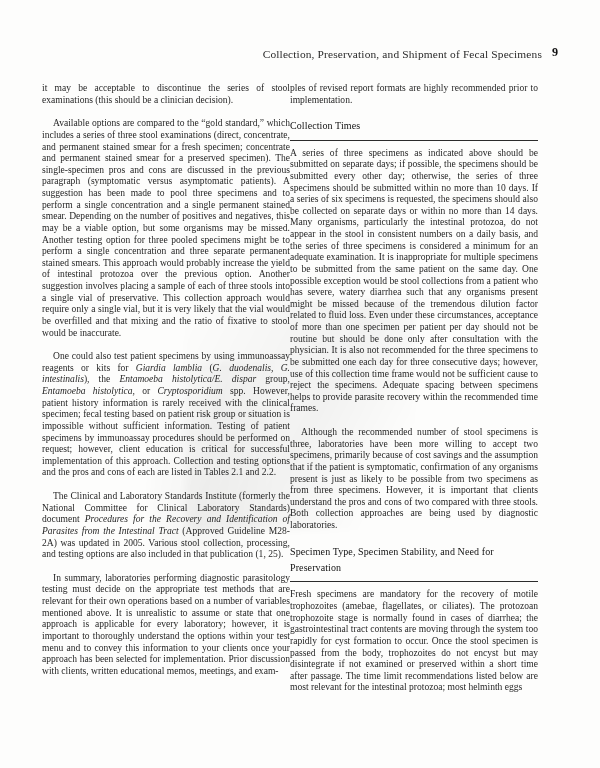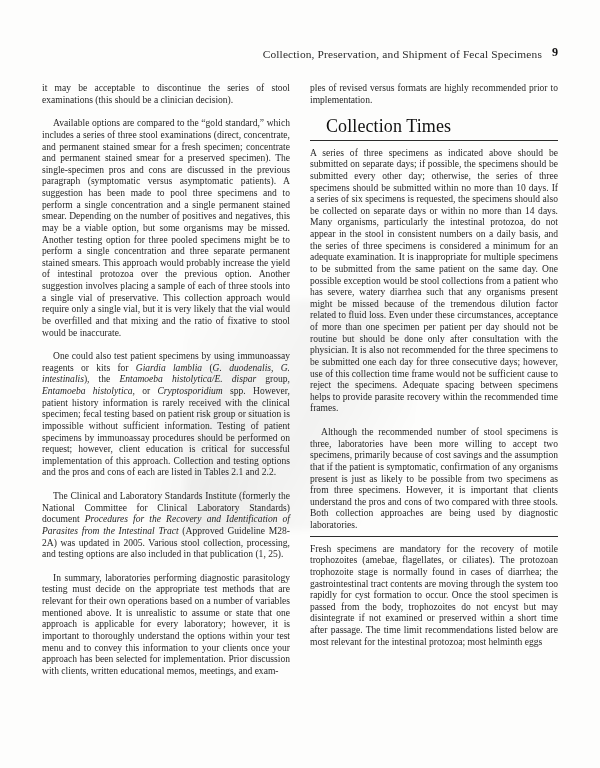--- a/index.html
+++ b/index.html
@@ -77,21 +77,20 @@
   }
 
   
   .columns {
     position: absolute;
     top: 82px;
     left: 42px;
     width: 516px;
     height: 640px;
     display: flex;
-    gap: 20px;
   }
   .column {
     width: 248px;
     flex: 0 0 248px;
   }
 
   p.para {
     margin: 0;
     font-size: 9.55px;
     line-height: 11.62px;
@@ -105,22 +104,22 @@
   }
   p.para + p.para {
     margin-top: 12px;
   }
 
   i, .it {
   }
 
   
   .section-head {
-    margin: 13px 0 0 16px;
-    font-size: 18px;
+    margin: 13px 0 0 0;
+    font-size: 10px;
     line-height: 16.4px;
     font-weight: normal;
     color: #111;
     letter-spacing: 0.1px;
   }
   .section-rule {
     border: 0;
     border-top: 1.15px solid #2b2b2b;
     margin: 5px 0 6px 0;
     width: 100%;
@@ -146,30 +145,31 @@
           <p class="para">it may be acceptable to discontinue the series of stool examinations (this should be a clinician decision).</p>
           <p class="para indent">Available options are compared to the “gold standard,” which includes a series of three stool examinations (direct, concentrate, and permanent stained smear for a fresh specimen; concentrate and permanent stained smear for a preserved specimen). The single-specimen pros and cons are discussed in the previous paragraph (symptomatic versus asymptomatic patients). A suggestion has been made to pool three specimens and to perform a single concentration and a single permanent stained smear. Depending on the number of positives and negatives, this may be a viable option, but some organisms may be missed. Another testing option for three pooled specimens might be to perform a single concentration and three separate permanent stained smears. This approach would probably increase the yield of intestinal protozoa over the previous option. Another suggestion involves placing a sample of each of three stools into a single vial of preservative. This collection approach would require only a single vial, but it is very likely that the vial would be overfilled and that mixing and the ratio of fixative to stool would be inaccurate.</p>
           <p class="para indent"><span>One could also test patient specimens by using immunoassay reagents or kits for </span><i>Giardia lamblia</i><span> (</span><i>G. duodenalis, G. intestinalis</i><span>), the </span><i>Entamoeba histolytica/E. dispar</i><span> group, </span><i>Entamoeba histolytica</i><span>, or </span><i>Cryptosporidium</i><span> spp. However, patient history information is rarely received with the clinical specimen; fecal testing based on patient risk group or situation is impossible without sufficient information. Testing of patient specimens by immunoassay procedures should be performed on request; however, client education is critical for successful implementation of this approach. Collection and testing options and the pros and cons of each are listed in Tables 2.1 and 2.2.</span></p>
           <p class="para indent"><span>The Clinical and Laboratory Standards Institute (formerly the National Committee for Clinical Laboratory Standards) document </span><i>Procedures for the Recovery and Identification of Parasites from the Intestinal Tract</i><span> (Approved Guideline M28-2A) was updated in 2005. Various stool collection, processing, and testing options are also included in that publication (1, 25).</span></p>
           <p class="para indent">In summary, laboratories performing diagnostic parasitology testing must decide on the appropriate test methods that are relevant for their own operations based on a number of variables mentioned above. It is unrealistic to assume or state that one approach is applicable for every laboratory; however, it is important to thoroughly understand the options within your test menu and to convey this information to your clients once your approach has been selected for implementation. Prior discussion with clients, written educational memos, meetings, and exam-</p>
         </div>
     </div>
 
     <div class="column">
       <div>
-          <p class="para">ples of revised versus formats are highly recommended prior to implementation.</p>
+          <p class="para">ples of revised report formats are highly recommended prior to implementation.</p>
         </div>
 
       <h2 class="section-head">Collection Times</h2>
       <hr class="section-rule">
       <div>
           <p class="para">A series of three specimens as indicated above should be submitted on separate days; if possible, the specimens should be submitted every other day; otherwise, the series of three specimens should be submitted within no more than 10 days. If a series of six specimens is requested, the specimens should also be collected on separate days or within no more than 14 days. Many organisms, particularly the intestinal protozoa, do not appear in the stool in consistent numbers on a daily basis, and the series of three specimens is considered a minimum for an adequate examination. It is inappropriate for multiple specimens to be submitted from the same patient on the same day. One possible exception would be stool collections from a patient who has severe, watery diarrhea such that any organisms present might be missed because of the tremendous dilution factor related to fluid loss. Even under these circumstances, acceptance of more than one specimen per patient per day should not be routine but should be done only after consultation with the physician. It is also not recommended for the three specimens to be submitted one each day for three consecutive days; however, use of this collection time frame would not be sufficient cause to reject the specimens. Adequate spacing between specimens helps to provide parasite recovery within the recommended time frames.</p>
           <p class="para indent">Although the recommended number of stool specimens is three, laboratories have been more willing to accept two specimens, primarily because of cost savings and the assumption that if the patient is symptomatic, confirmation of any organisms present is just as likely to be possible from two specimens as from three specimens. However, it is important that clients understand the pros and cons of two compared with three stools. Both collection approaches are being used by diagnostic laboratories.</p>
         </div>
 
+      <h2 class="section-head">Specimen Type, Specimen Stability, and Need for Preservation</h2>
       <hr class="section-rule">
       <div>
           <p class="para">Fresh specimens are mandatory for the recovery of motile trophozoites (amebae, flagellates, or ciliates). The protozoan trophozoite stage is normally found in cases of diarrhea; the gastrointestinal tract contents are moving through the system too rapidly for cyst formation to occur. Once the stool specimen is passed from the body, trophozoites do not encyst but may disintegrate if not examined or preserved within a short time after passage. The time limit recommendations listed below are most relevant for the intestinal protozoa; most helminth eggs</p>
         </div>
     </div>
 
   </div>
 </div>
 
 </body></html>

